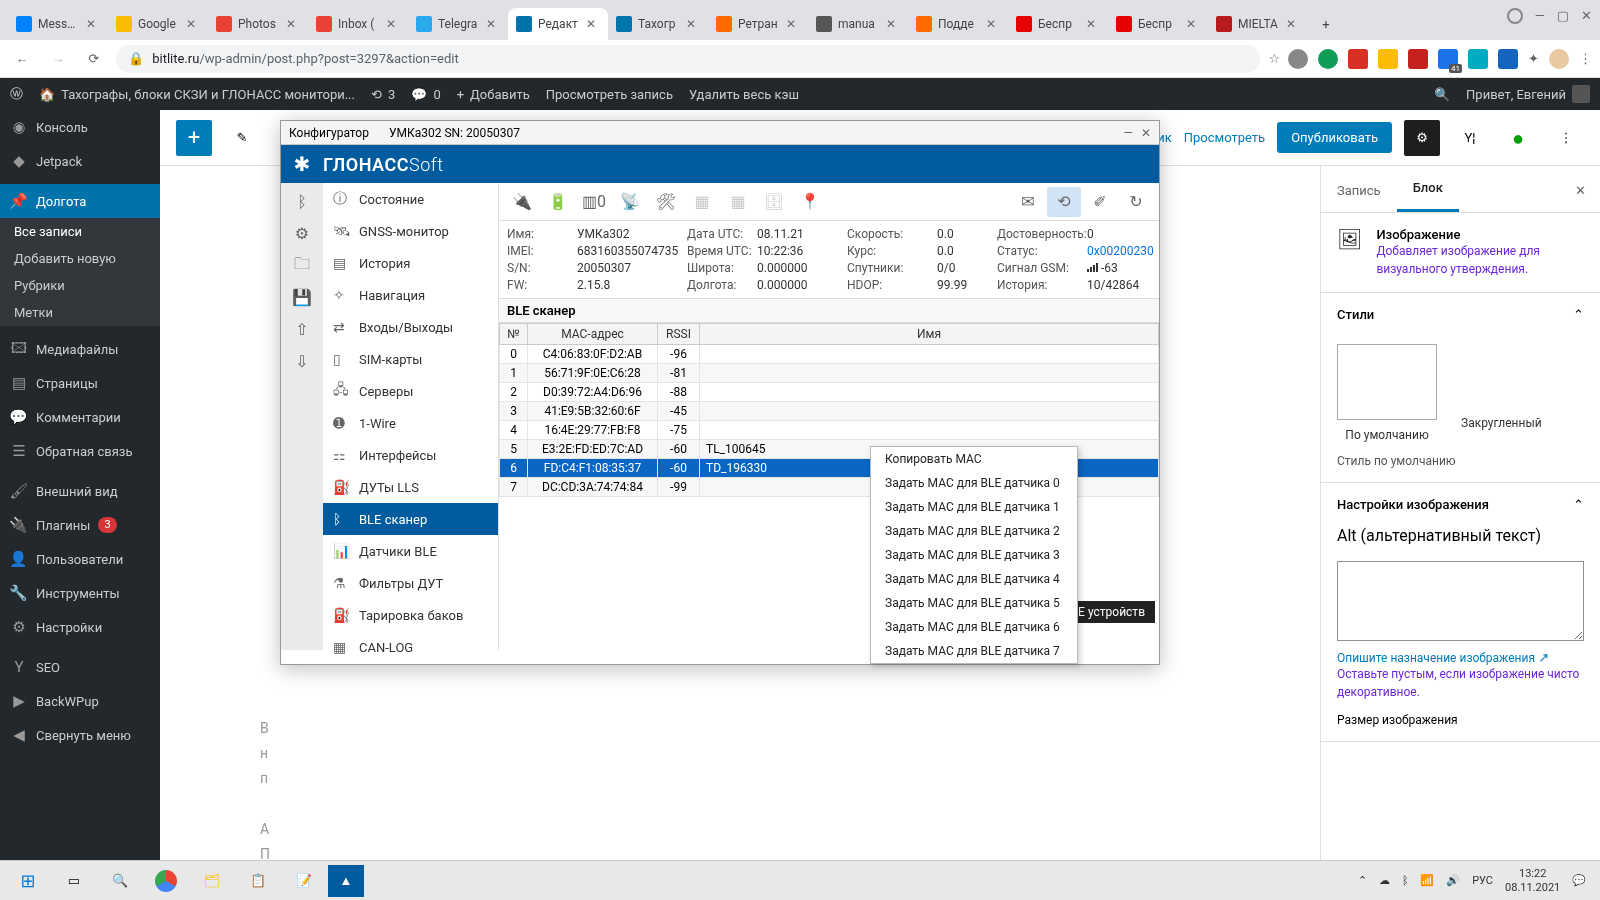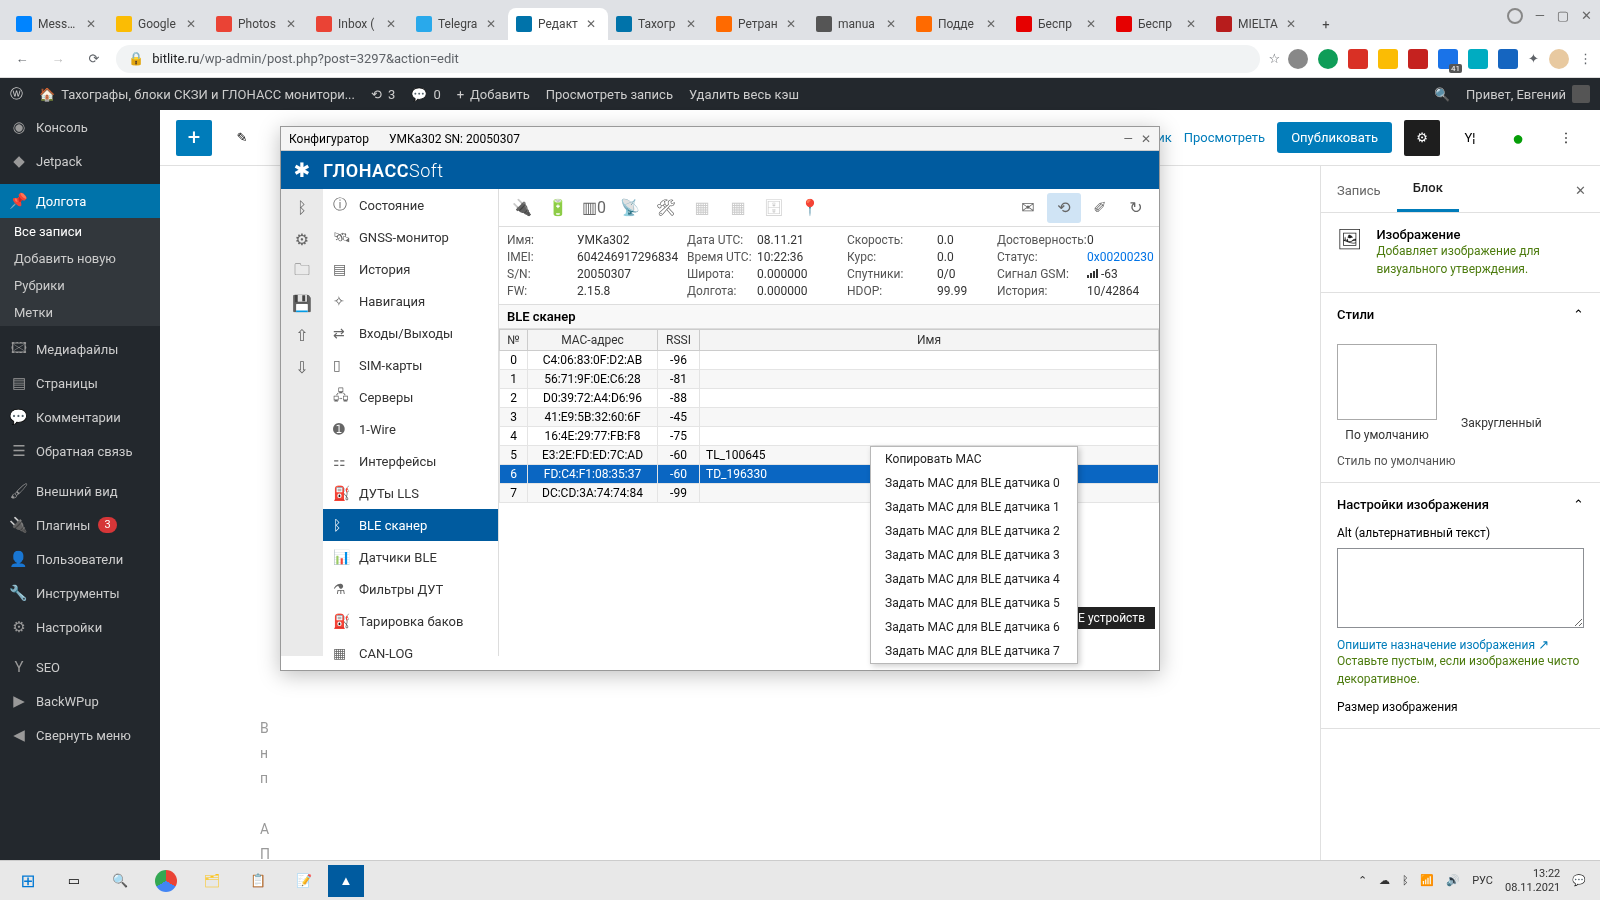--- a/index.html
+++ b/index.html
@@ -46,29 +46,29 @@
 .editor-canvas{flex:1;padding:20px 100px;position:relative;overflow:hidden}
 .editor-text{color:#222;line-height:1.8;font-size:14px}
 .editor-sidebar{width:280px;border-left:1px solid #e0e0e0;background:#fff;overflow:hidden}
 .sb-tabs{display:flex;border-bottom:1px solid #e0e0e0;align-items:flex-end}
 .sb-tab{padding:14px 16px;font-size:13px;color:#666;cursor:pointer}
 .sb-tab.active{border-bottom:3px solid #007cba;color:#1e1e1e;font-weight:500}
 .sb-close{margin-left:auto;padding:14px;cursor:pointer;color:#666}
 .sb-panel{border-bottom:1px solid #e0e0e0}
 .sb-panel-head{padding:14px 16px;font-size:13px;font-weight:500;display:flex;justify-content:space-between;}
 .sb-panel-body{padding:0 16px 14px}
-.sb-help{color:#4d7c0f;font-size:12px;line-height:1.5}
+.sb-help{color:#6d28d9;font-size:12px;line-height:1.5}
 .sb-link{color:#007cba;font-size:12px}
 .thumb-box{width:100px;height:76px;border:1px solid #aaa;margin:8px 0;background:#fff}
 .style-label{font-size:12px;color:#333;text-align:center;margin-top:4px}
 .style-row{display:flex;gap:24px;align-items:flex-start}
 .sel-box{width:100%;border:1px solid #8c8f94;padding:6px;background:#fff;font-size:13px;display:flex;justify-content:space-between;align-items:center}
 .alt-textarea{width:100%;height:80px;border:1px solid #8c8f94;background:#fff;resize:vertical}
 .editor-footer{height:28px;border-top:1px solid #e0e0e0;display:flex;align-items:center;padding:0 16px;font-size:12px;color:#666;gap:8px}
-.app-window{position:absolute;left:280px;top:126px;width:880px;height:545px;background:#fff;border:1px solid #999;box-shadow:0 4px 20px rgba(0,0,0,.25);z-index:100}
+.app-window{position:absolute;left:280px;top:120px;width:880px;height:545px;background:#fff;border:1px solid #999;box-shadow:0 4px 20px rgba(0,0,0,.25);z-index:100}
 .app-title{background:#f4f4f4;height:24px;display:flex;align-items:center;padding:0 8px;font-size:12px;gap:20px;border-bottom:1px solid #ccc}
 .app-title .wctrl{margin-left:auto;display:flex;gap:8px;color:#666}
 .app-logo{background:#005b9f;height:38px;display:flex;align-items:center;color:#fff}
 .logo-mark{width:42px;display:flex;align-items:center;justify-content:center;font-size:20px}
 .logo-text{font-weight:600;font-size:18px;letter-spacing:.5px}
 .app-main{display:flex;height:calc(100% - 24px - 38px - 14px)}
 .app-nav-left{width:42px;background:#eaeaea;display:flex;flex-direction:column;align-items:center;padding-top:4px;gap:4px}
 .app-nav-left .nic{width:32px;height:28px;display:flex;align-items:center;justify-content:center;color:#666;cursor:pointer;font-size:16px}
 .app-nav-mid{width:176px;background:#fff;border-right:1px solid #ddd}
 .app-nav-mid .mi{height:32px;display:flex;align-items:center;padding:0 10px;gap:8px;font-size:13px;color:#333;cursor:pointer}
@@ -91,21 +91,21 @@
 .ble-table tr.alt td{background:#f7f7f7}
 .ble-btn{background:#222;color:#fff;padding:4px 10px;font-size:12px;float:right;margin:4px}
 .app-status{height:14px;background:#f4f4f4;border-top:1px solid #ccc;font-size:10px;color:#444;display:flex;align-items:center;justify-content:flex-end;padding:0 6px;gap:6px}
 .status-led{width:18px;height:8px;background:#4caf50;border-radius:4px}
 .ctx-menu{position:absolute;left:870px;top:446px;width:208px;background:#fff;border:1px solid #b8b8b8;box-shadow:2px 2px 6px rgba(0,0,0,.2);z-index:200;font-size:12px}
 .ctx-menu .ci{padding:5px 14px;cursor:pointer;color:#222}
 .taskbar{position:fixed;bottom:0;left:0;right:0;height:40px;background:#e8e8e8;border-top:1px solid #ccc;display:flex;align-items:center;padding:0 6px;gap:2px;z-index:500}
 .tb-item{width:44px;height:36px;display:flex;align-items:center;justify-content:center;cursor:pointer}
 .tb-item.win{color:#0078d4;font-size:18px}
 .tray{margin-left:auto;display:flex;align-items:center;gap:12px;font-size:11px;color:#333;padding-right:8px}
-.tray .time{text-align:right;line-height:1.2}
+.tray .time{text-align:center;line-height:1.2}
 .signal-bars{display:inline-flex;align-items:flex-end;gap:1px;height:10px}
 .signal-bars span{width:2px;background:#333}
 </style>
 </head>
 <body>
 
 <div class="chrome-tabs">
   <div id="tabs-container" style="display:flex">
       <div class="chrome-tab inactive">
         <span class="favicon" style="background:#0084ff"></span>
@@ -362,21 +362,21 @@
             </div>
             <div style="font-size:12px;margin-top:12px;color:#555">Стиль по умолчанию</div>
           </div>
         </div>
         <div class="sb-panel">
           <div class="sb-panel-head">
               <span>Настройки изображения</span>
               <span>⌃</span>
             </div>
           <div class="sb-panel-body">
-            <div style="font-size:12px;margin-bottom:8px">Alt (альтернативный текст)</div>
+            <div style="font-size:16px;margin-bottom:16px">Alt (альтернативный текст)</div>
             <textarea class="alt-textarea" style=""></textarea>
             <div style="margin-top:6px"><span class="sb-link">Опишите назначение изображения</span> <span style="color:#007cba">↗</span></div>
             <div class="sb-help">Оставьте пустым, если изображение чисто декоративное.</div>
             <div style="font-size:12px;margin-top:12px">Размер изображения</div>
           </div>
         </div>
       </div>
     </div>
 
     <div class="editor-footer">
@@ -491,21 +491,21 @@
       <div class="info-grid">
         <span class="lbl">Имя:</span>
           <span>УМКа302</span>
         <span class="lbl">Дата UTC:</span>
           <span>08.11.21</span>
         <span class="lbl">Скорость:</span>
           <span>0.0</span>
         <span class="lbl">Достоверность:</span>
           <span>0</span>
         <span class="lbl">IMEI:</span>
-          <span>604246917296834</span>
+          <span>683160355074735</span>
         <span class="lbl">Время UTC:</span>
           <span>10:22:36</span>
         <span class="lbl">Курс:</span>
           <span>0.0</span>
         <span class="lbl">Статус:</span>
           <span class="link">0x00200230</span>
         <span class="lbl">S/N:</span>
           <span>20050307</span>
         <span class="lbl">Широта:</span>
           <span>0.000000</span>

